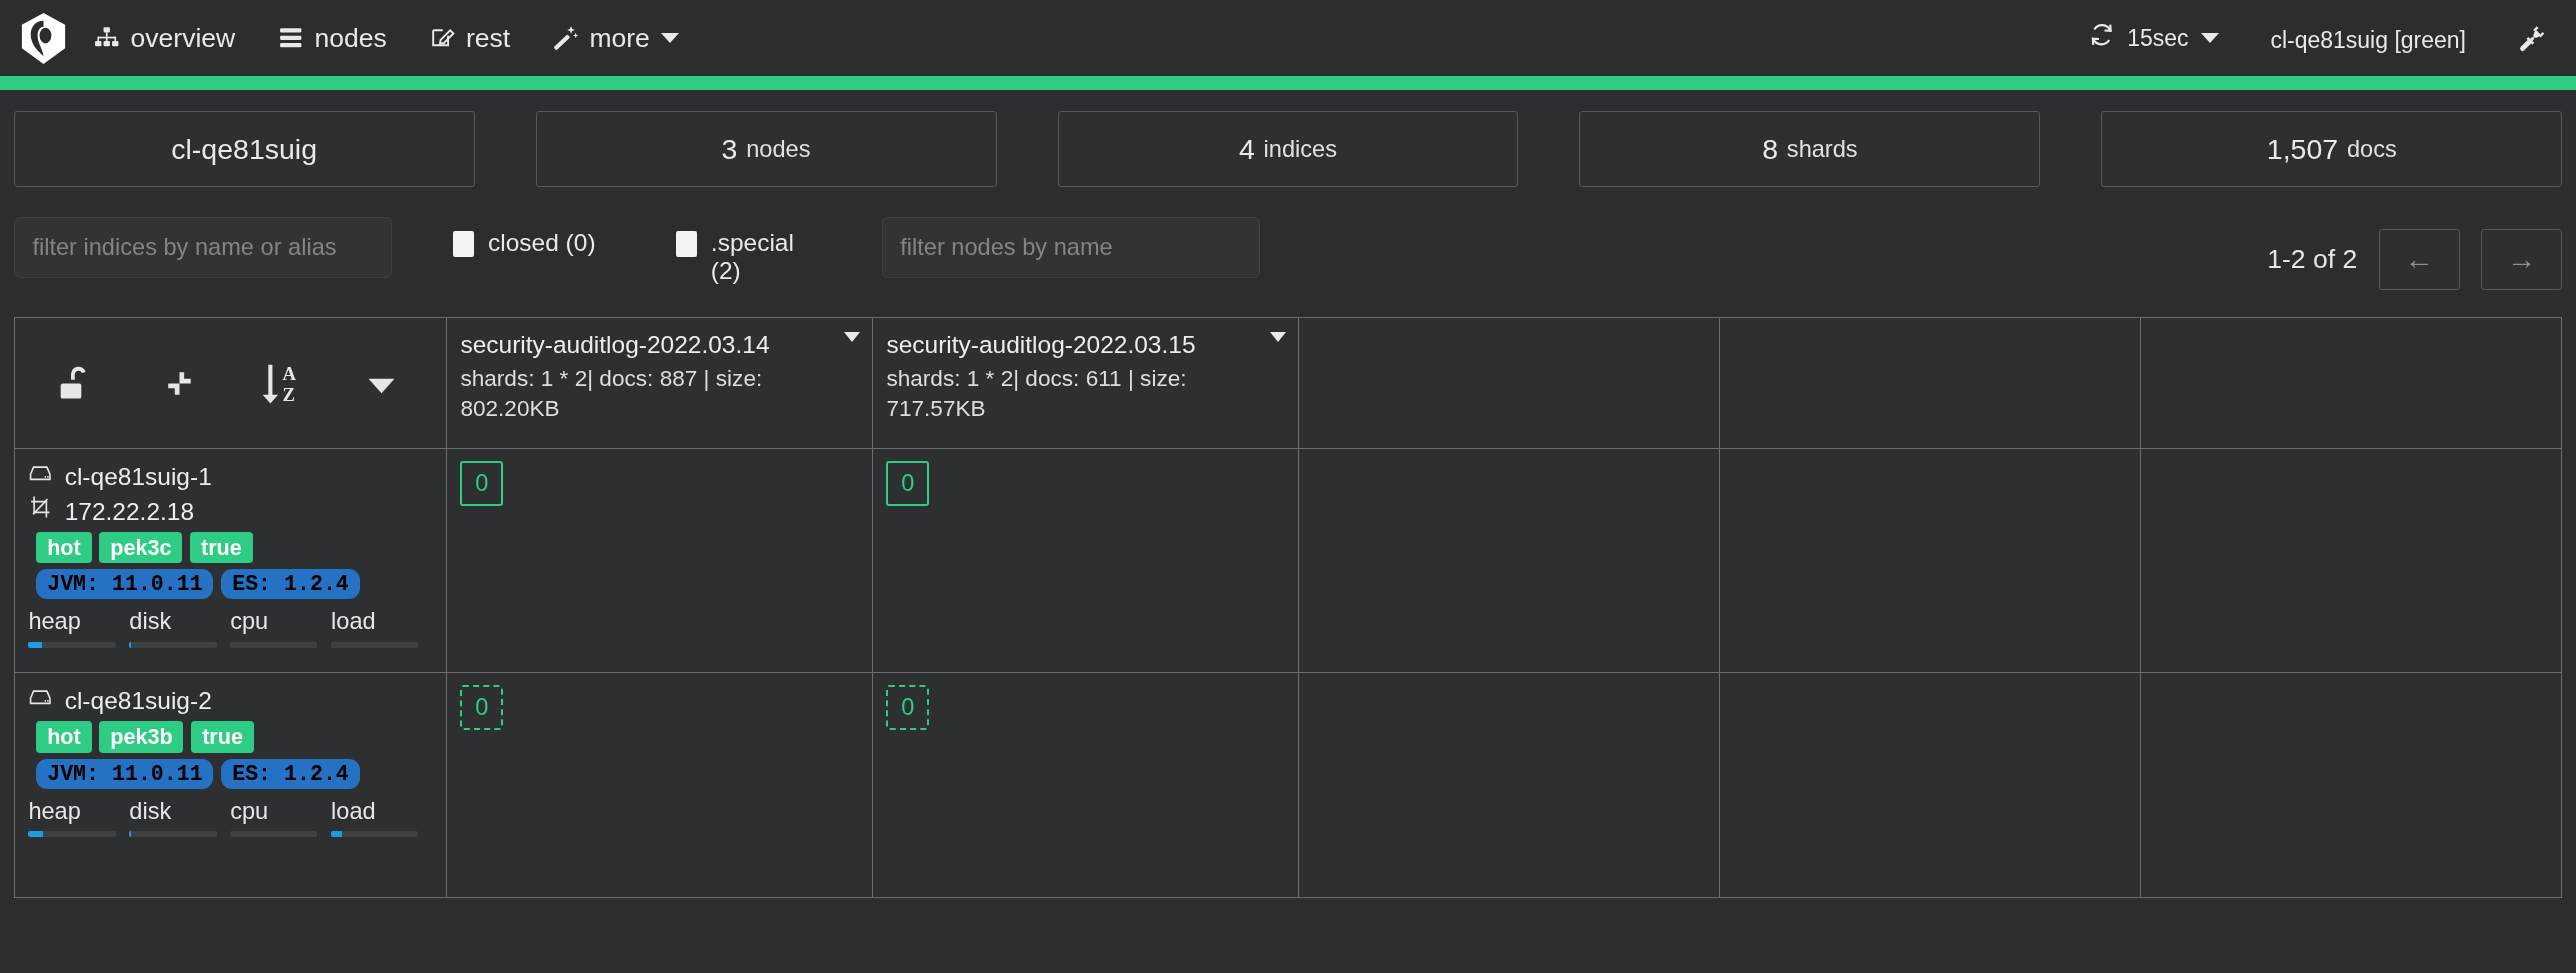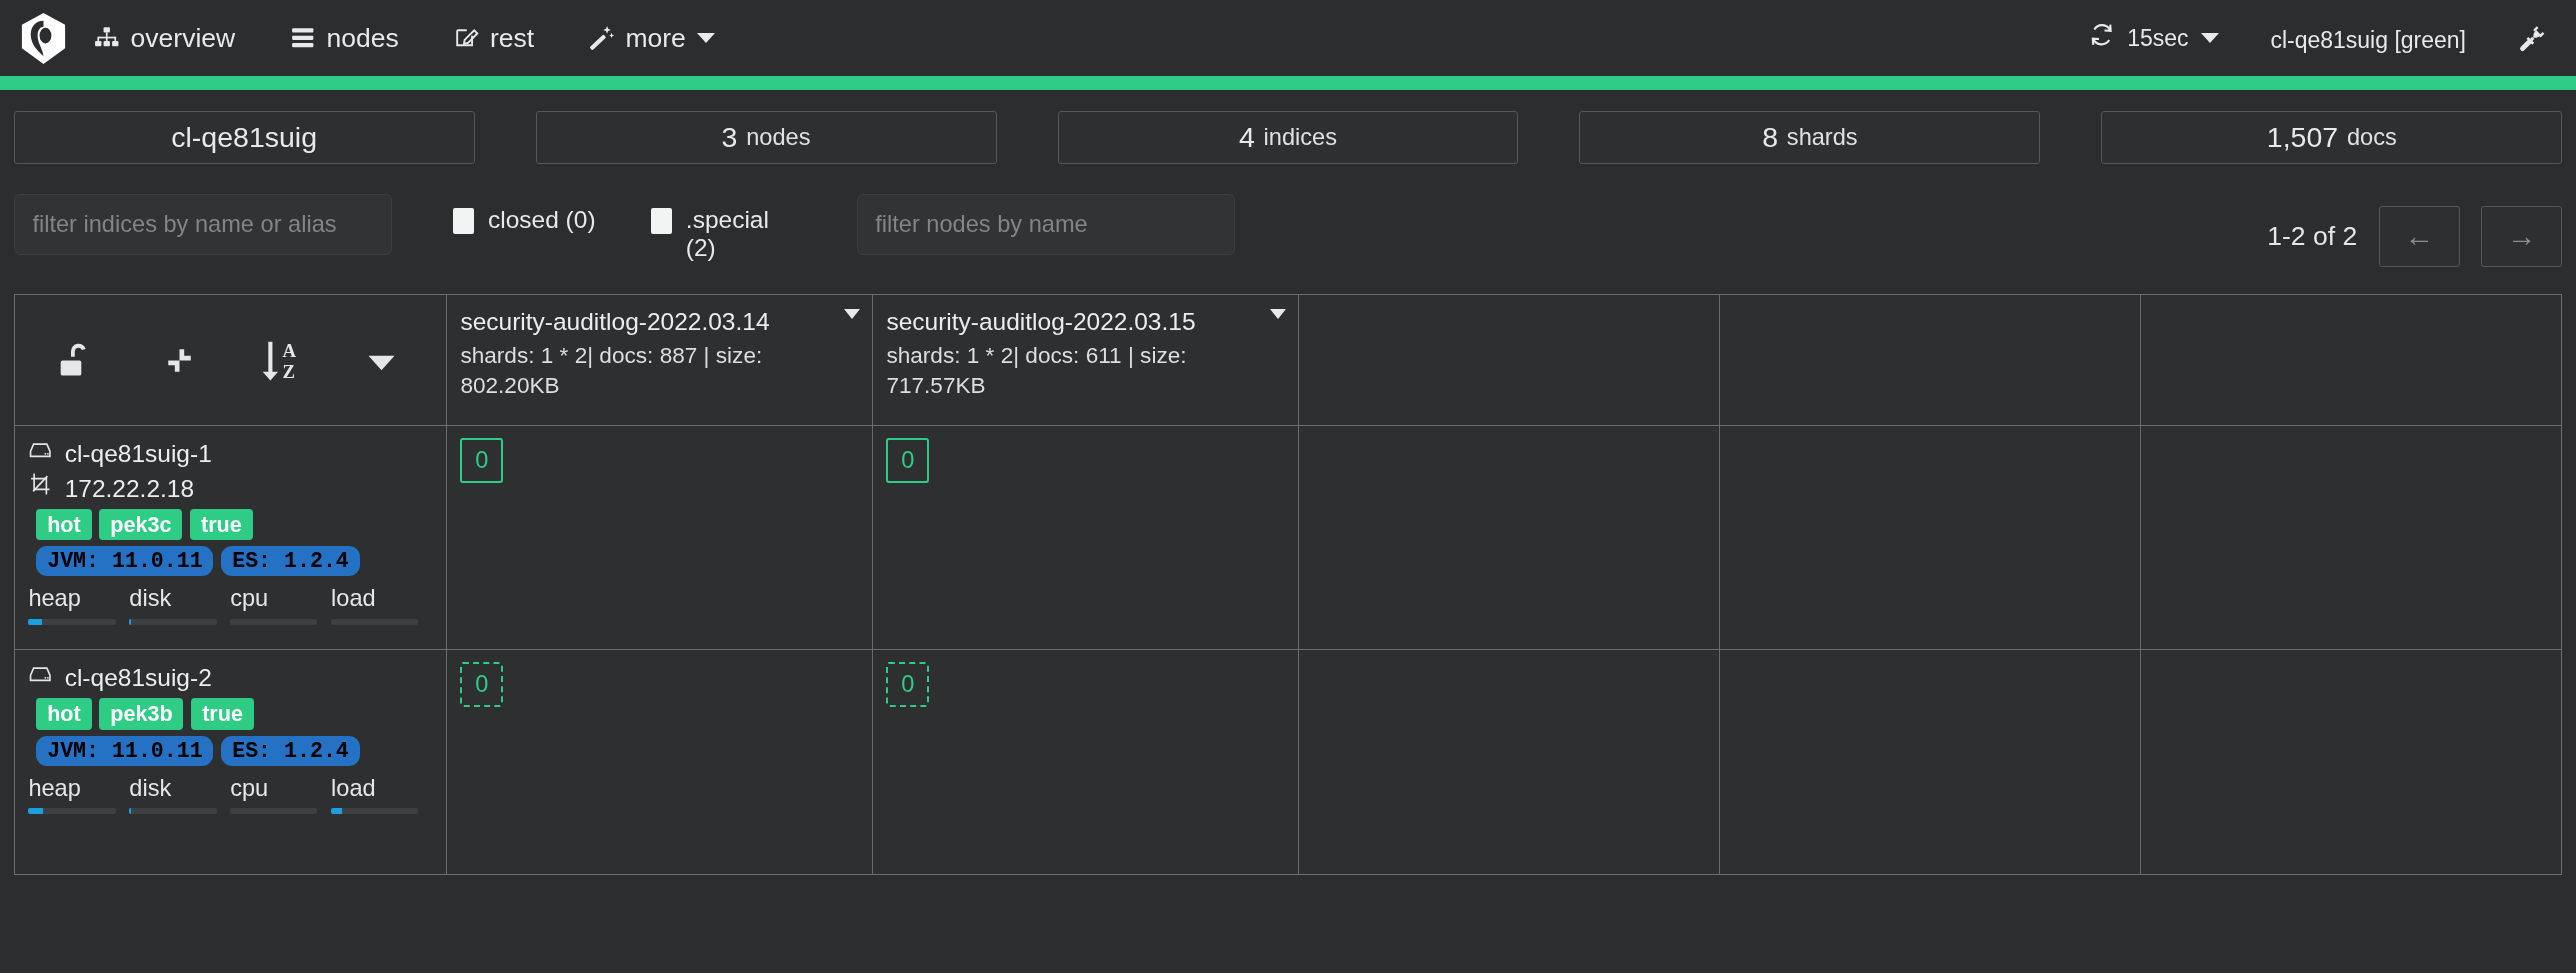--- a/index.html
+++ b/index.html
@@ -19,21 +19,21 @@
     align-items: center;
     padding: 0 29.5px 0 13.7px;
     position: relative;
   }
   #logo {
     width: 59px; height: 59px;
     flex: 0 0 59px;
     display: flex; align-items: center; justify-content: center;
     margin-right: 21.6px;
   }
-  .navitems { display: flex; align-items: center; gap: 55px; }
+  .navitems { display: flex; align-items: center; gap: 43px; }
   .navitem {
     display: flex; align-items: center; gap: 10.8px;
     color: #e8e9ea;
     font-size: 26.5px;
     cursor: pointer;
     white-space: nowrap;
   }
   .navitem .ico { display: flex; align-items: center; }
   .navright {
     margin-left: auto;
@@ -53,21 +53,21 @@
 
   
   #stats {
     display: flex;
     gap: 0;
     padding: 21.6px 13.7px 0 13.7px;
   }
   .statcard {
     flex: 1 1 0;
     margin-right: 61px;
-    height: 53px;
+    height: 76px;
     border: 1px solid #55585a;
     border-radius: 2.9px;
     display: flex; align-items: center; justify-content: center;
     color: #e8e9ea;
     background: #2d2f30;
   }
   .statcard:last-child { margin-right: 0; }
   .statnum { font-size: 28.5px; }
   .statlabel { font-size: 23.6px; margin-left: 8.8px; color: #dfe1e2; }
 
@@ -86,21 +86,21 @@
     border: 1px solid #3d4041;
     border-radius: 5.9px;
     color: #84cc16;
     font-size: 23.6px;
     padding: 0 17.7px;
     font-family: "Liberation Sans", sans-serif;
   }
   .filterinput::placeholder { color: #818586; }
   .checkgroup {
     display: flex;
-    gap: 55px;
+    gap: 80px;
     margin-left: 61px;
     padding-top: 11.8px;
   }
   .checkitem {
     display: flex; align-items: flex-start; gap: 13.7px;
     color: #e8e9ea; font-size: 24.5px;
     cursor: pointer;
     max-width: 147px;
   }
   .cbox {

